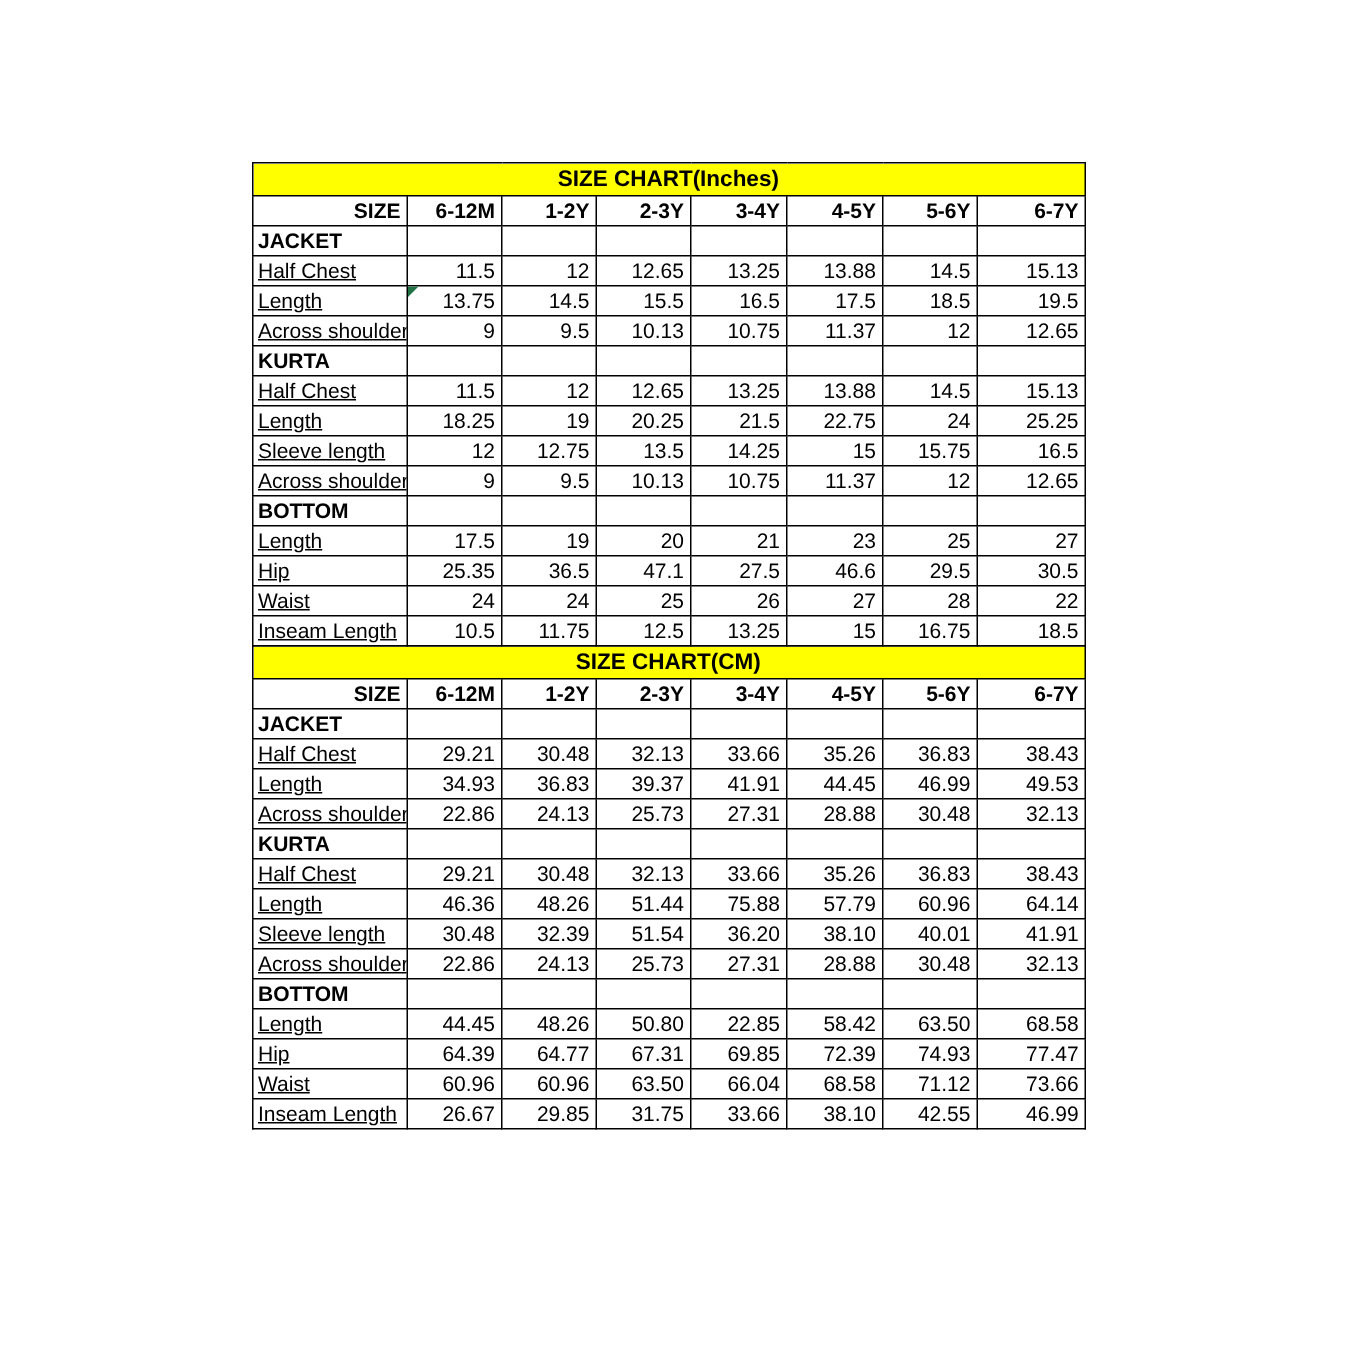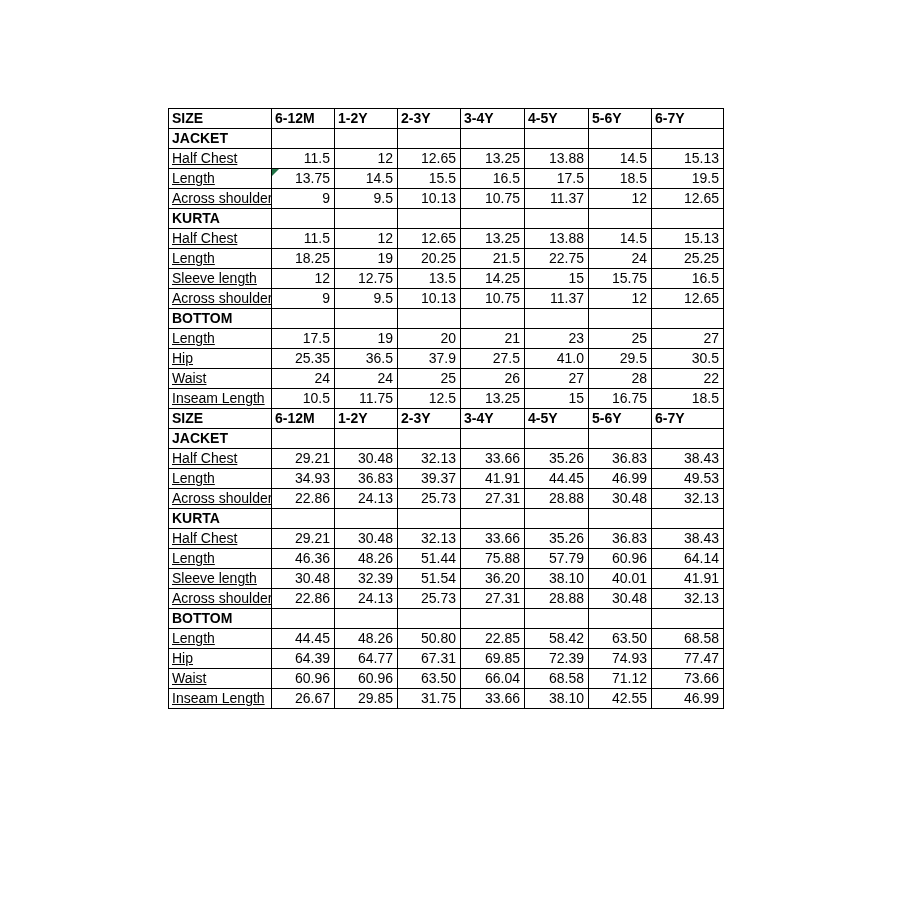--- a/index.html
+++ b/index.html
@@ -39,21 +39,21 @@
   }
   tr.title-row td {
     text-align: center;
     font-weight: 700;
     font-size: 15px;
     height: 21px;
     line-height: 21px;
   }
   td.hdr {
     font-weight: 700;
-    text-align: left;
+    text-align: right;
   }
   td.section-label {
     font-weight: 700;
     text-align: left;
     margin-top: 12px;
   }
   td.row-label {
     text-align: left;
     text-decoration: underline;
   }
@@ -85,20 +85,23 @@
         <col style="width: 103px;">
         <col style="width: 63px;">
         <col style="width: 63px;">
         <col style="width: 63px;">
         <col style="width: 64px;">
         <col style="width: 64px;">
         <col style="width: 63px;">
         <col style="width: 72px;">
       </colgroup>
       <tbody>
+        <tr class="title-row">
+          <td colspan="8" style="background: rgb(255, 255, 0);">SIZE CHART(Inches)</td>
+        </tr>
         <tr>
           <td class="hdr">SIZE</td>
           <td class="hdr">6-12M</td>
           <td class="hdr">1-2Y</td>
           <td class="hdr">2-3Y</td>
           <td class="hdr">3-4Y</td>
           <td class="hdr">4-5Y</td>
           <td class="hdr">5-6Y</td>
           <td class="hdr">6-7Y</td>
         </tr>
@@ -209,23 +212,23 @@
           <td class="num">20</td>
           <td class="num">21</td>
           <td class="num">23</td>
           <td class="num">25</td>
           <td class="num">27</td>
         </tr>
         <tr>
           <td class="row-label">Hip</td>
           <td class="num">25.35</td>
           <td class="num">36.5</td>
-          <td class="num">37.9</td>
+          <td class="num">47.1</td>
           <td class="num">27.5</td>
-          <td class="num">41.0</td>
+          <td class="num">46.6</td>
           <td class="num">29.5</td>
           <td class="num">30.5</td>
         </tr>
         <tr>
           <td class="row-label">Waist</td>
           <td class="num">24</td>
           <td class="num">24</td>
           <td class="num">25</td>
           <td class="num">26</td>
           <td class="num">27</td>
@@ -249,20 +252,23 @@
         <col style="width: 103px;">
         <col style="width: 63px;">
         <col style="width: 63px;">
         <col style="width: 63px;">
         <col style="width: 64px;">
         <col style="width: 64px;">
         <col style="width: 63px;">
         <col style="width: 72px;">
       </colgroup>
       <tbody>
+        <tr class="title-row">
+          <td colspan="8" style="background: rgb(255, 255, 0);">SIZE CHART(CM)</td>
+        </tr>
         <tr>
           <td class="hdr">SIZE</td>
           <td class="hdr">6-12M</td>
           <td class="hdr">1-2Y</td>
           <td class="hdr">2-3Y</td>
           <td class="hdr">3-4Y</td>
           <td class="hdr">4-5Y</td>
           <td class="hdr">5-6Y</td>
           <td class="hdr">6-7Y</td>
         </tr>

